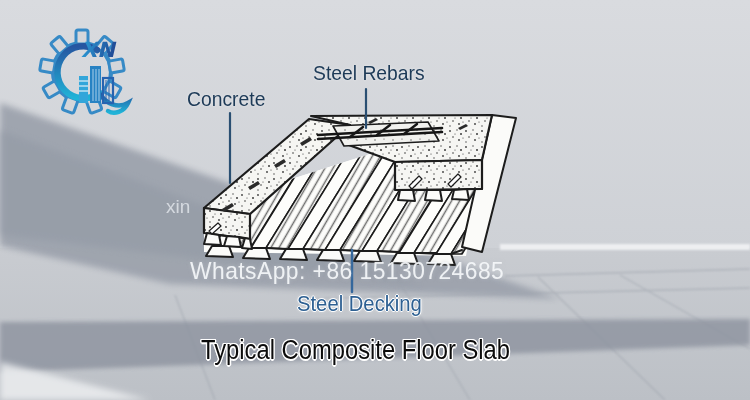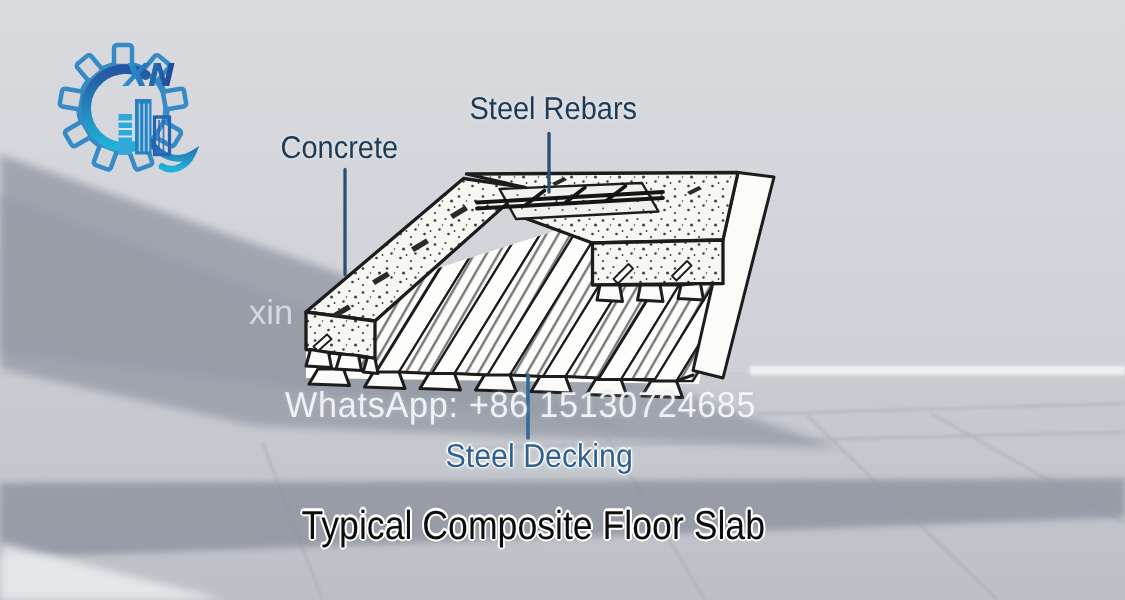--- a/index.html
+++ b/index.html
@@ -10,21 +10,21 @@
   .stage svg{position:absolute;left:0;top:0;}
   .lbl{position:absolute;white-space:nowrap;transform-origin:left center;line-height:1;}
   #lbl-concrete{left:187px;top:88px;font-size:21px;color:#1d3a57;transform:scaleX(.92);
     text-shadow:0 0 3px rgba(255,255,255,.55);}
   #lbl-rebars{left:313px;top:62px;font-size:21px;color:#1d3a57;transform:scaleX(.92);
     text-shadow:0 0 3px rgba(255,255,255,.55);}
   #lbl-decking{left:297px;top:293px;font-size:22px;color:#2e6092;transform:scaleX(.92);
     text-shadow:-1px 0 #fff,1px 0 #fff,0 -1px #fff,0 1px #fff,0 0 4px rgba(255,255,255,.85);}
   #wm-whatsapp{left:190px;top:259px;font-size:24px;color:rgba(245,247,250,.92);
     transform:scaleX(.95);letter-spacing:.5px;text-shadow:0 0 4px rgba(190,196,204,.6);}
-  #wm-xin{left:166px;top:197px;font-size:23px;color:rgba(229,233,238,.78);}
+  #wm-xin{left:166px;top:197px;font-size:19px;color:rgba(229,233,238,.78);}
   #img-title{left:201px;top:337px;font-size:27px;color:#0c0c0c;transform:scaleX(.88);
     text-shadow:-1.5px 0 #fff,1.5px 0 #fff,0 -1.5px #fff,0 1.5px #fff,
                 -1px -1px #fff,1px 1px #fff,-1px 1px #fff,1px -1px #fff;}
 </style>
 </head>
 <body>
 
 <div class="stage">
 
   <svg width="750" height="400" viewBox="0 0 750 400">

